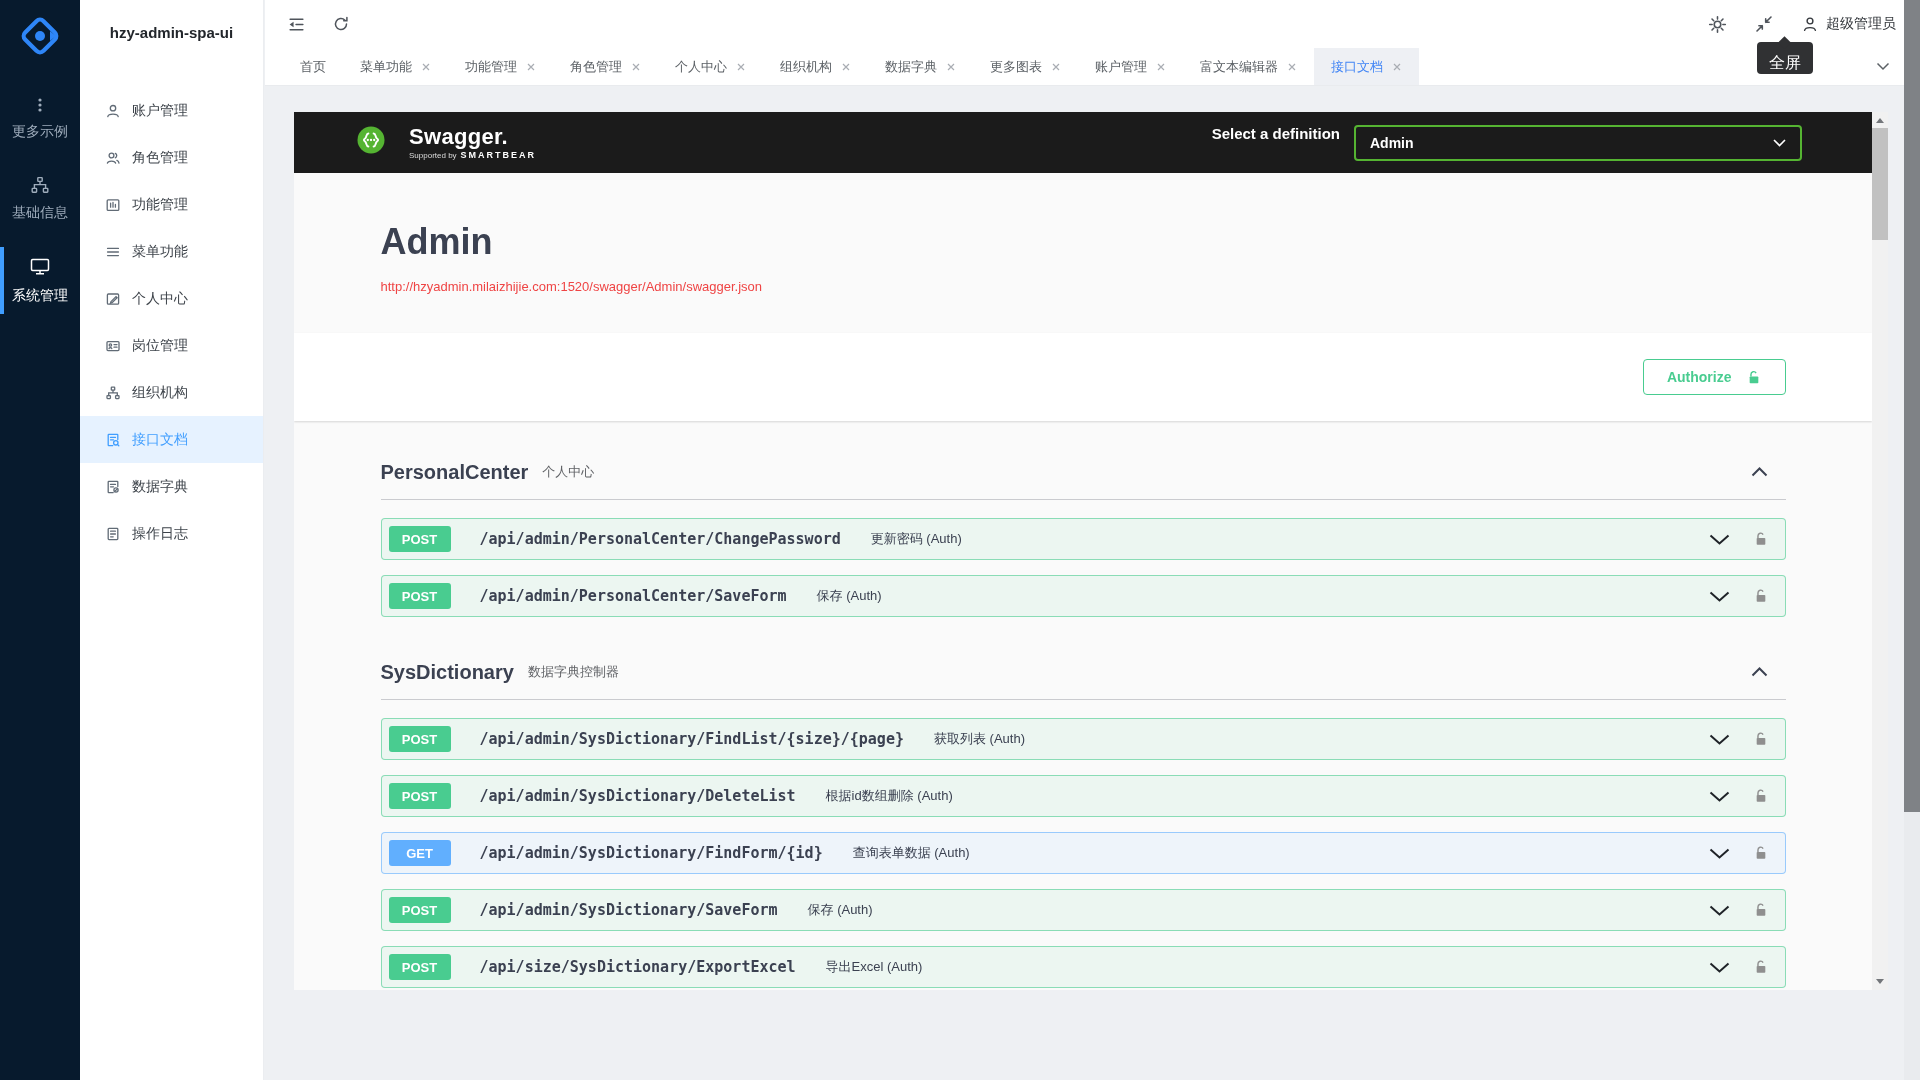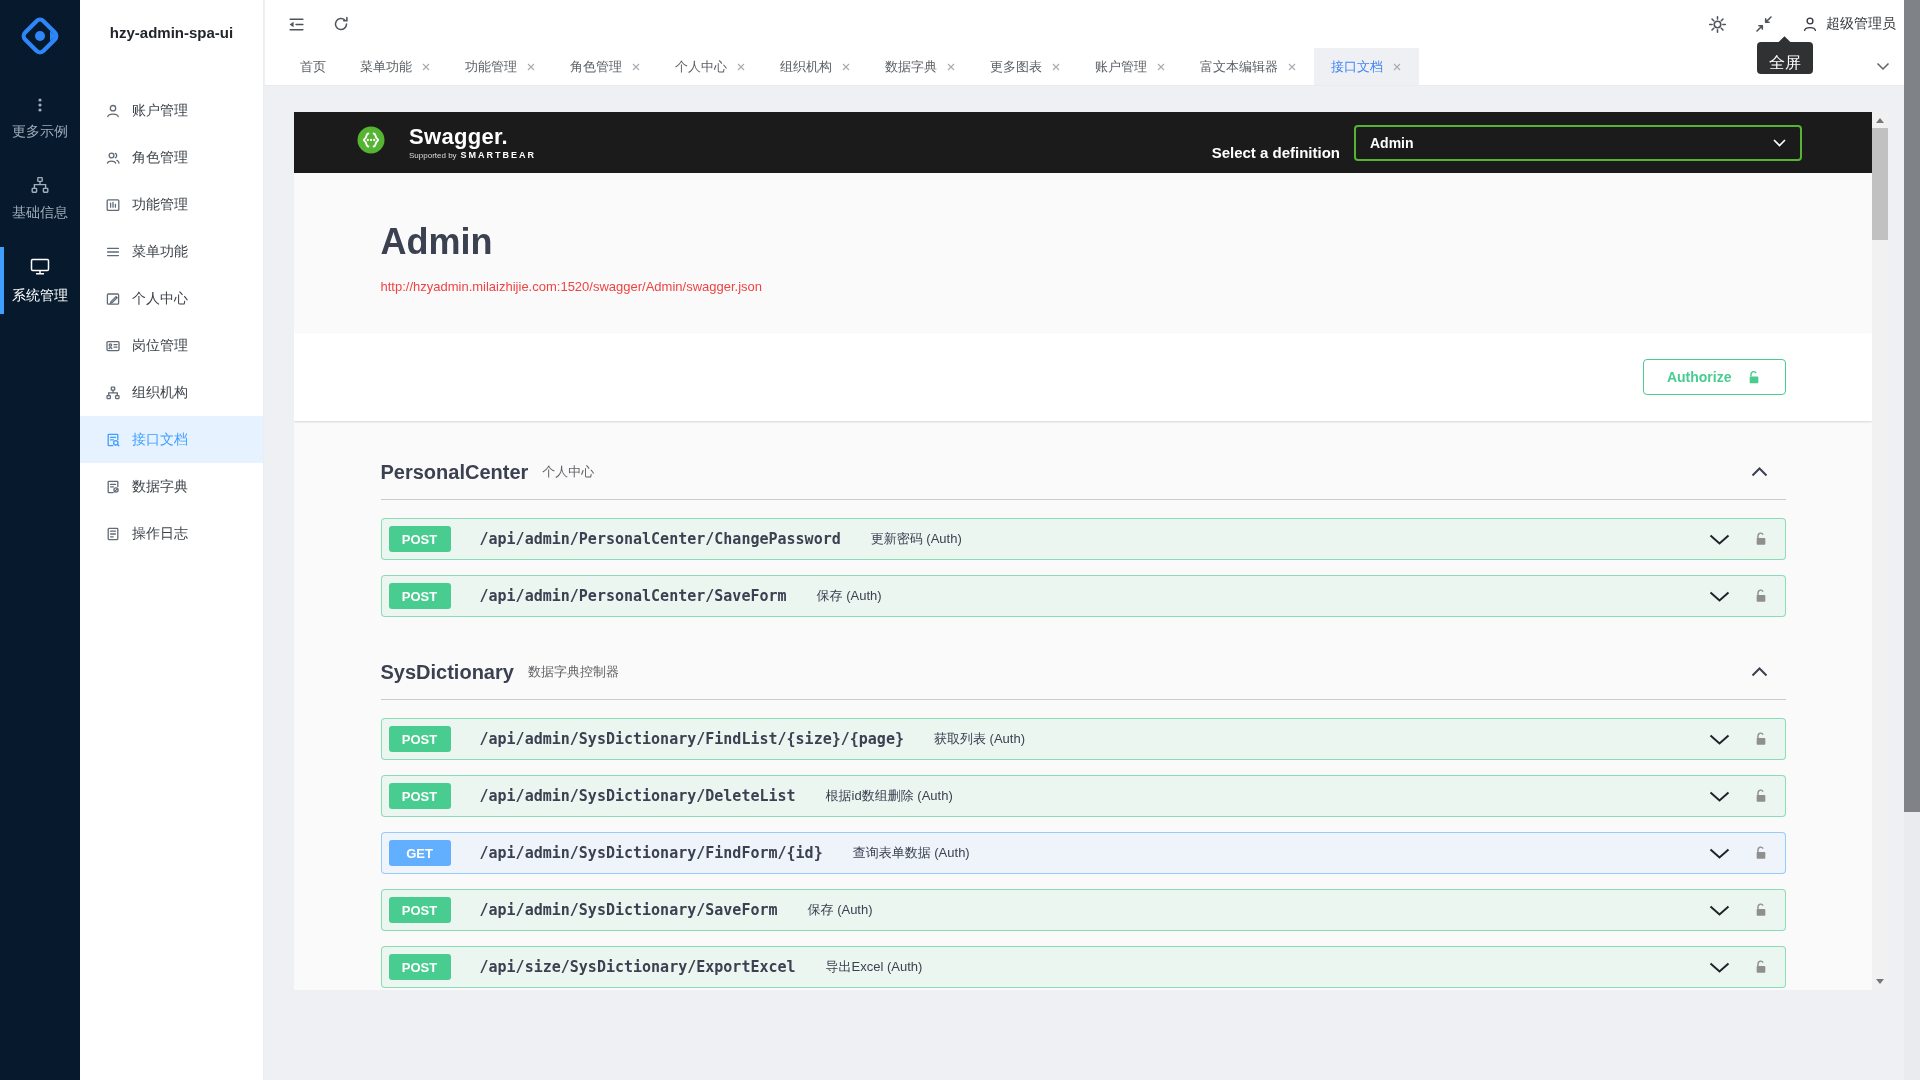--- a/index.html
+++ b/index.html
@@ -54,21 +54,21 @@
   .sw-frame { position: absolute; left: 29px; top: 26px; width: 1594px; height: 878px;
     background: #fafafa; overflow: hidden; }
   .sw-scroll { position: absolute; left: 0; top: 0; right: 16px; bottom: 0; overflow: hidden; }
 
   .sw-topbar { height: 61px; background: #1b1b1b; display: flex; align-items: center;
     padding: 0 70px 0 63px; }
   .sw-brand { display: flex; align-items: flex-start; gap: 24px; }
   .sw-brand-text .sw-name { color: #fff; font-size: 22px; font-weight: bold; line-height: 22px; letter-spacing: .3px; }
   .sw-brand-sub { margin-top: 2px; color: #dcdcdc; font-size: 8px; display: flex; align-items: baseline; gap: 4px; }
   .sw-brand-sub .sponsor { font-weight: bold; letter-spacing: 2px; font-size: 9px; color: #fff; }
-  .sw-def { margin-left: auto; display: flex; align-items: flex-end; gap: 14px; }
+  .sw-def { margin-left: auto; display: flex; align-items: flex-start; gap: 14px; }
   .sw-def-label { color: #fff; font-size: 15px; font-weight: bold; }
   .sw-select { width: 448px; height: 36px; background: #1b1b1b; border: 2px solid #55b432;
     border-radius: 4px; display: flex; align-items: center; padding: 0 14px; cursor: pointer; }
   .sw-select .val { color: #fff; font-size: 14px; font-weight: bold; }
   .sw-select svg { margin-left: auto; color: #fff; }
 
   .sw-info { width: 1405px; margin: 0 auto; padding: 48px 0 38px; }
   .sw-title { font-size: 36px; font-weight: bold; color: #3b4151; line-height: 42px; }
   .sw-url { margin-top: 16px; font-size: 13px; color: #ef4444; text-decoration: none; display: inline-block; }
 

